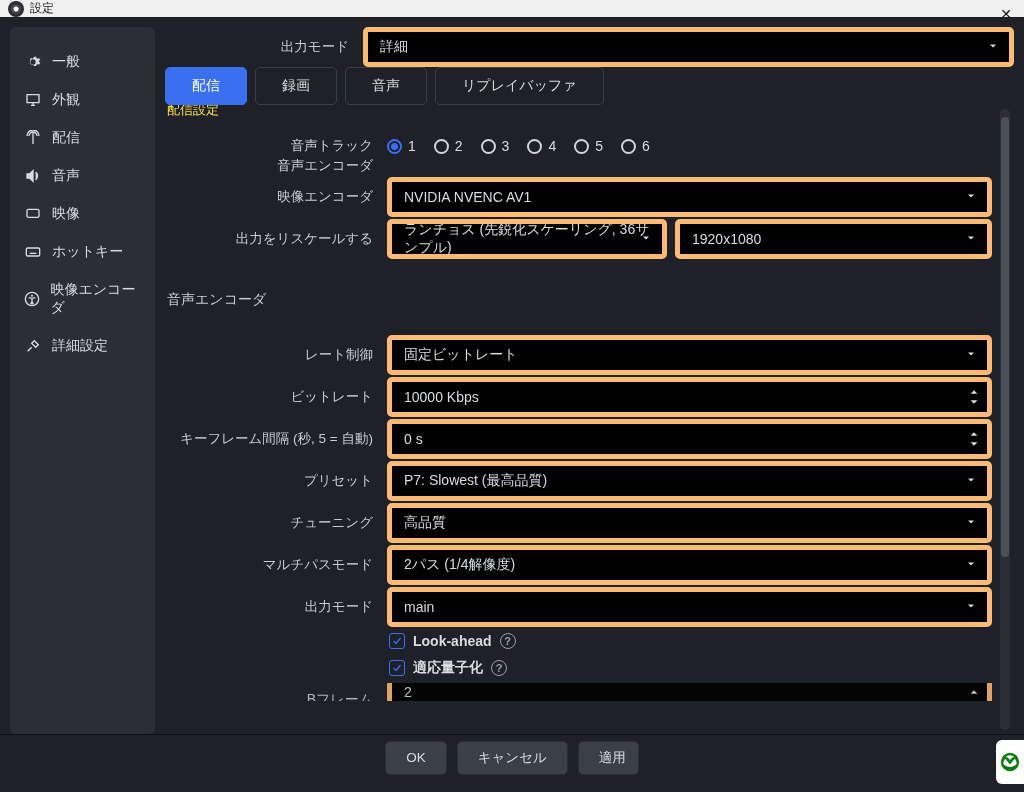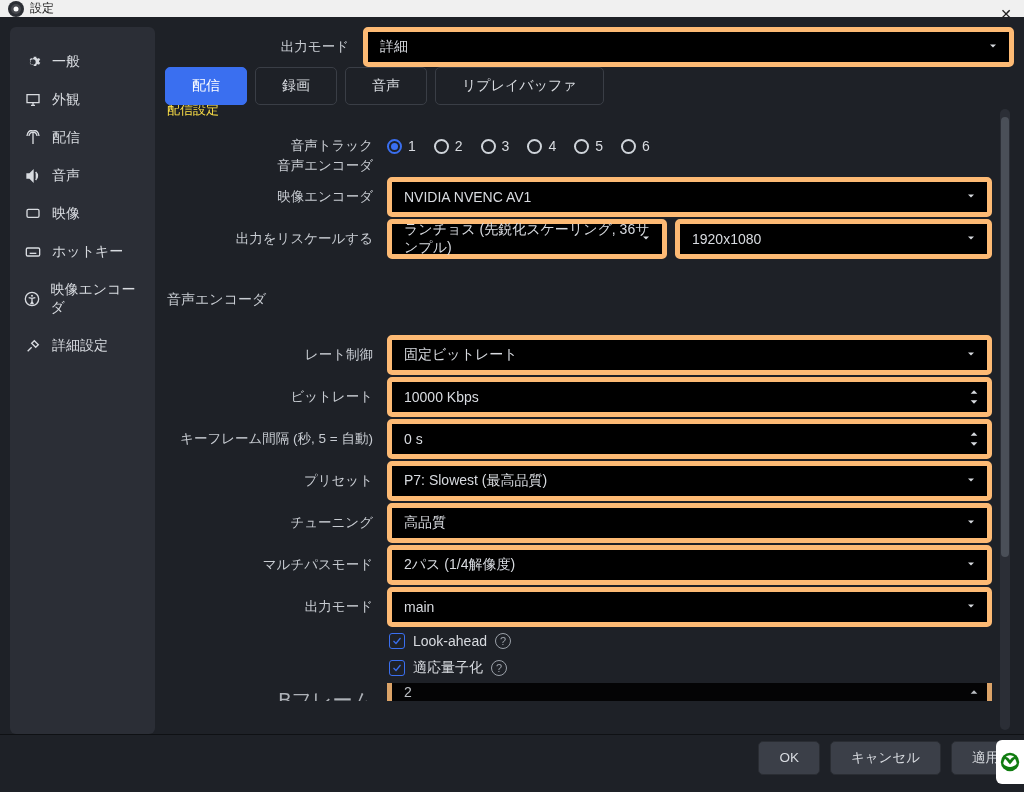--- a/index.html
+++ b/index.html
@@ -39,40 +39,40 @@
 .form-row { display:flex; align-items:center; gap:8px; margin:2px 0; }
 .form-row .row-label { width:214px; }
 .form-row .select { height:40px; }
 .spin { display:flex; flex-direction:column; gap:2px; position:absolute; right:8px; top:50%; transform:translateY(-50%); }
 .spin svg { width:10px; height:8px; fill:#d8dbe0; }
 .radio-group { display:flex; gap:18px; align-items:center; }
 .radio-opt { display:flex; align-items:center; gap:6px; font-size:14px; }
 .radio { width:15px; height:15px; border:2px solid #cfd4da; border-radius:50%; display:flex; align-items:center; justify-content:center; }
 .radio.checked::after { content:""; width:7px; height:7px; background:#3a6ff0; border-radius:50%; }
 .radio.checked { border-color:#3a6ff0; }
-.chk-row { display:flex; align-items:center; gap:8px; padding:4px 0 4px 2px; font-size:14px; }
+.chk-row { display:flex; align-items:center; gap:8px; padding:4px 0 4px 2px; font-size:14px;font-weight:bold; }
 .chk { width:16px; height:16px; border:1.5px solid #3a6ff0; border-radius:3px; display:flex; align-items:center; justify-content:center; }
 .chk svg { width:12px; height:12px; stroke:#3a6ff0; stroke-width:2.5; fill:none; }
 .qmark { width:16px; height:16px; border:1.5px solid #9aa0a8; border-radius:50%; display:flex; align-items:center; justify-content:center; font-size:11px; color:#9aa0a8; }
 
 
 .scroll-track { position:absolute; right:4px; top:4px; width:10px; height:calc(100% - 8px); background:#2b2e36; border-radius:5px; }
 .scroll-thumb { position:absolute; left:1px; width:8px; background:#4a4f58; border-radius:4px; }
 
 
-.footer { height:46px; background:#1e2127; display:flex; align-items:center; justify-content:flex-end; gap:10px; padding:0 12px; border-top:1px solid #0f1114; }
+.footer { height:46px; background:#1e2127; display:flex; align-items:center; justify-content:center; gap:10px; padding:0 12px; border-top:1px solid #0f1114; }
 .btn { height:34px; padding:0 20px; background:#3b3f48; border:1px solid #2a2d33; border-radius:5px; color:#d8dbe0; font-size:13.5px; display:flex; align-items:center; cursor:pointer; }
 .btn.trunc { padding:0 12px 0 20px; }
 
 
 .xbox { position:absolute; right:0; bottom:8px; width:28px; height:44px; background:#fff; border-top-left-radius:6px; border-bottom-left-radius:6px; display:flex; align-items:center; justify-content:center; }
 .xbox svg { width:20px; height:20px; }
 
 .partial-top { font-size:13px; color:#fde047; padding-left:2px; margin-top:-4px; margin-bottom:4px; }
-.partial-bottom { font-size:20px; color:#c8ccd2;margin-top:16px; }
+.partial-bottom { font-size:14px; color:#c8ccd2;margin-top:16px; }
 </style>
 </head>
 <body>
 
 <div class="titlebar">
   <span class="obs-logo">
     <svg viewBox="0 0 24 24">
         <circle cx="12" cy="12" r="10" fill="#ffffff22"></circle>
         <circle cx="12" cy="12" r="5" fill="#fff"></circle>
       </svg>

